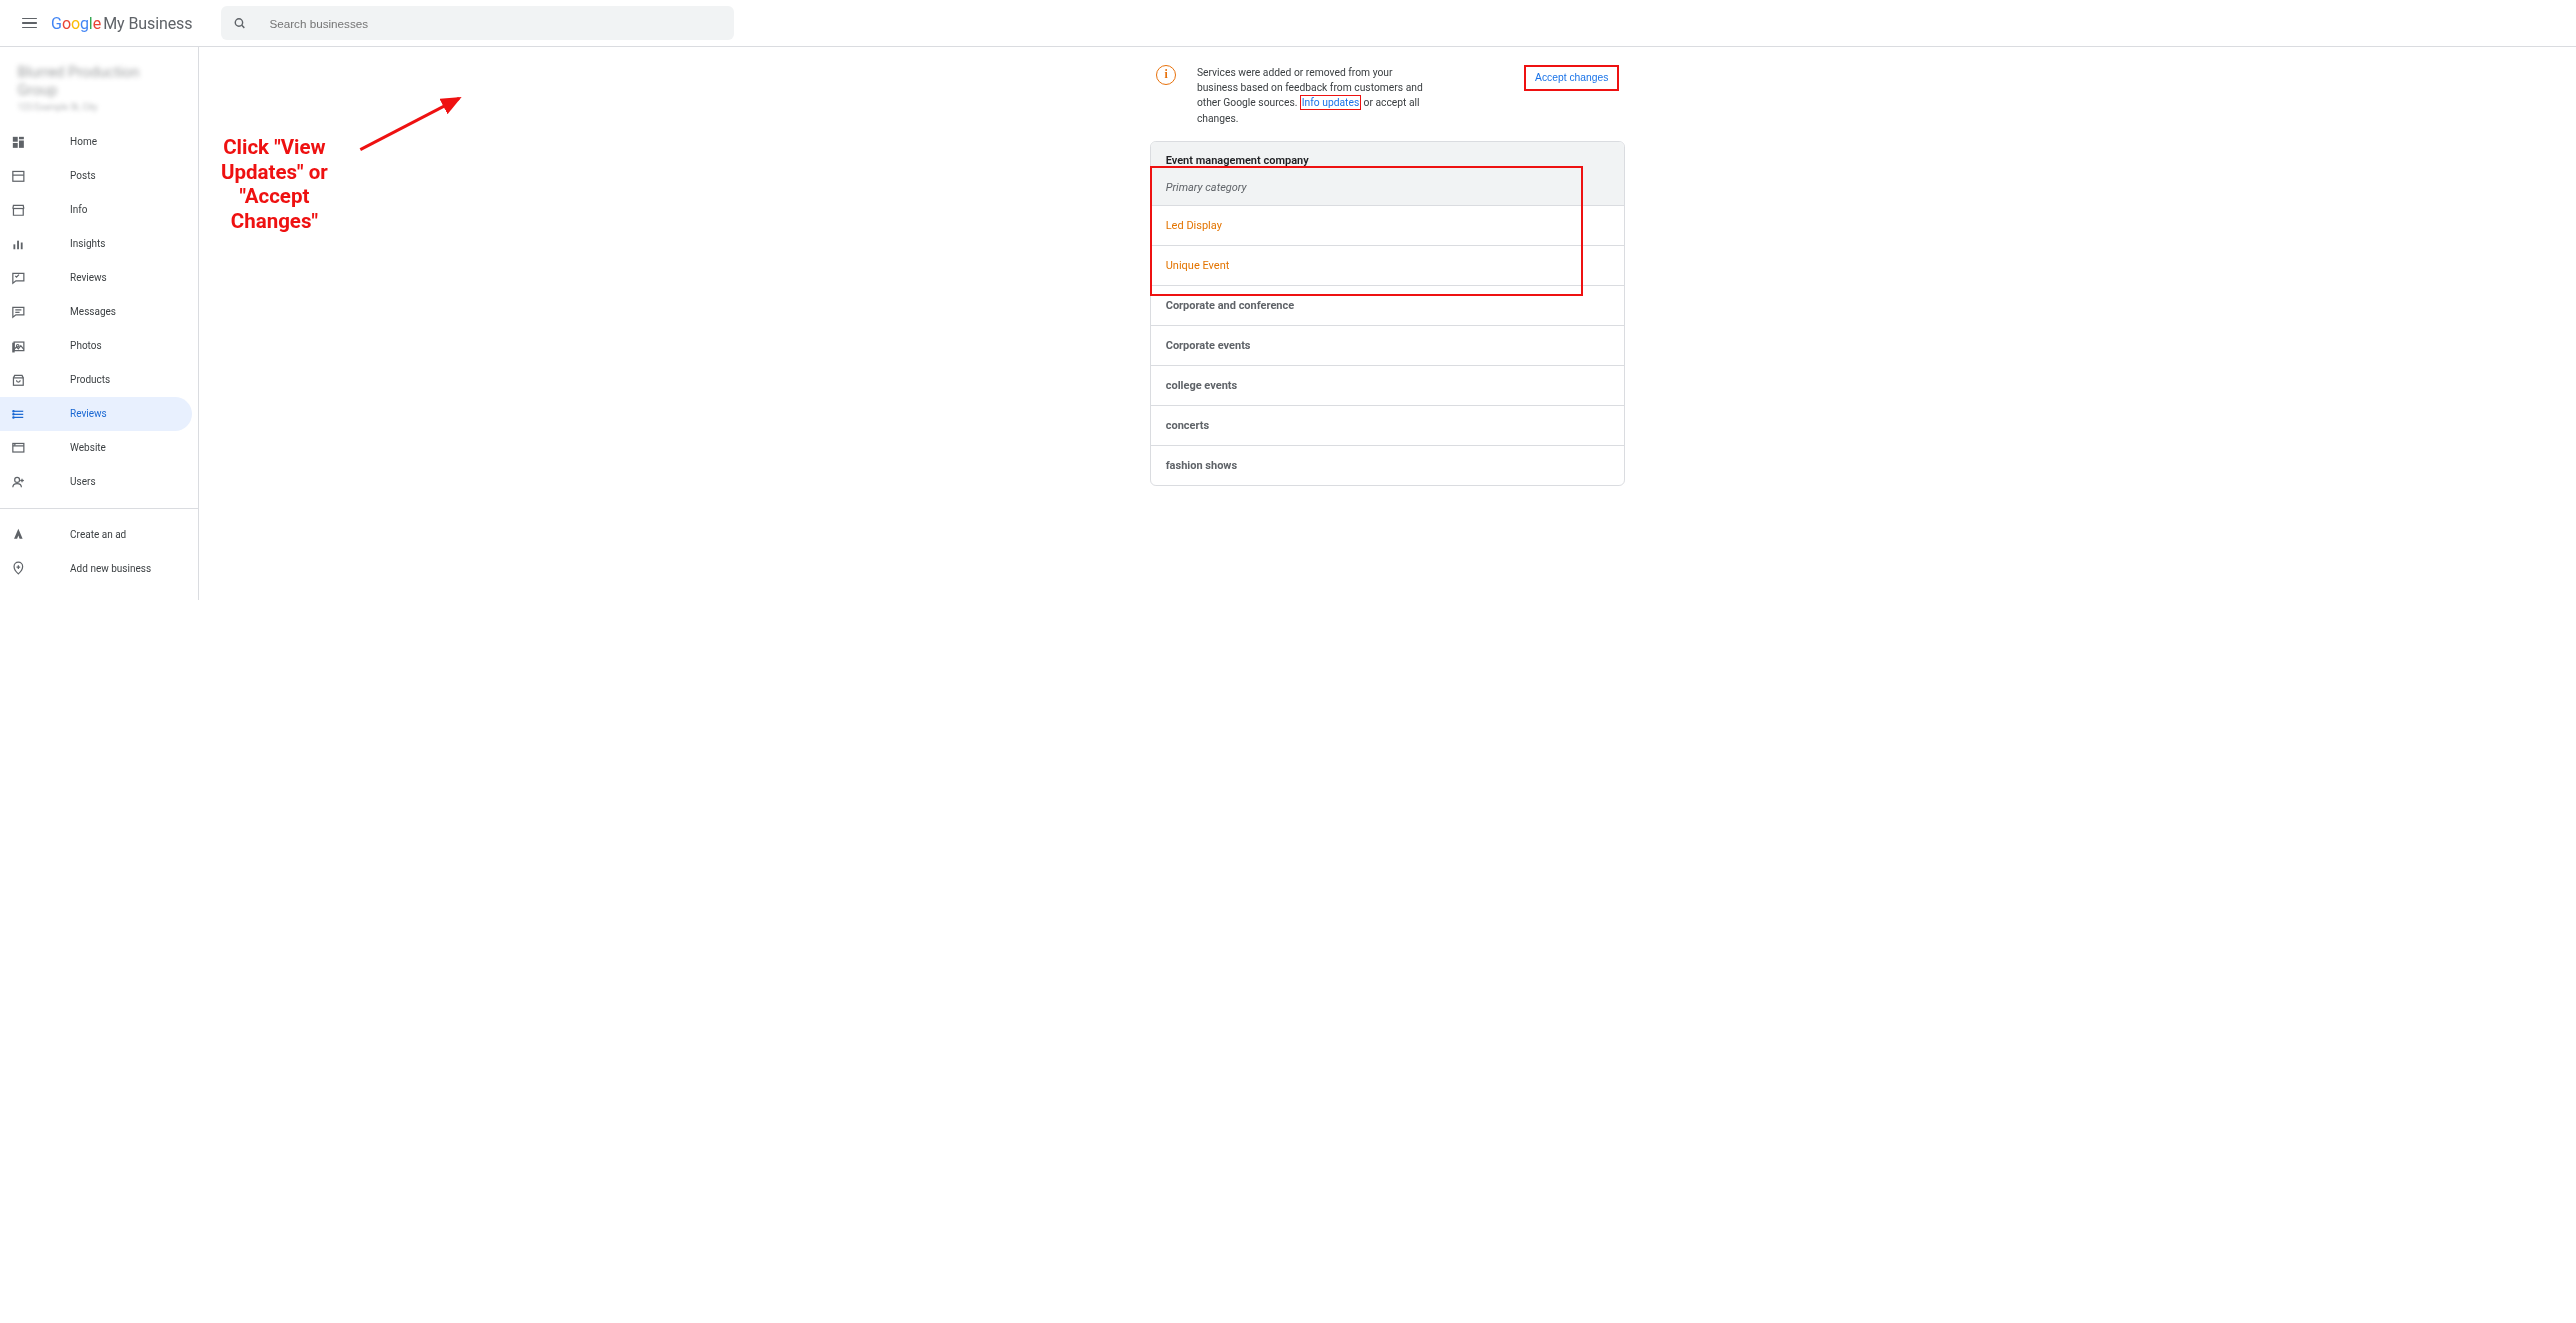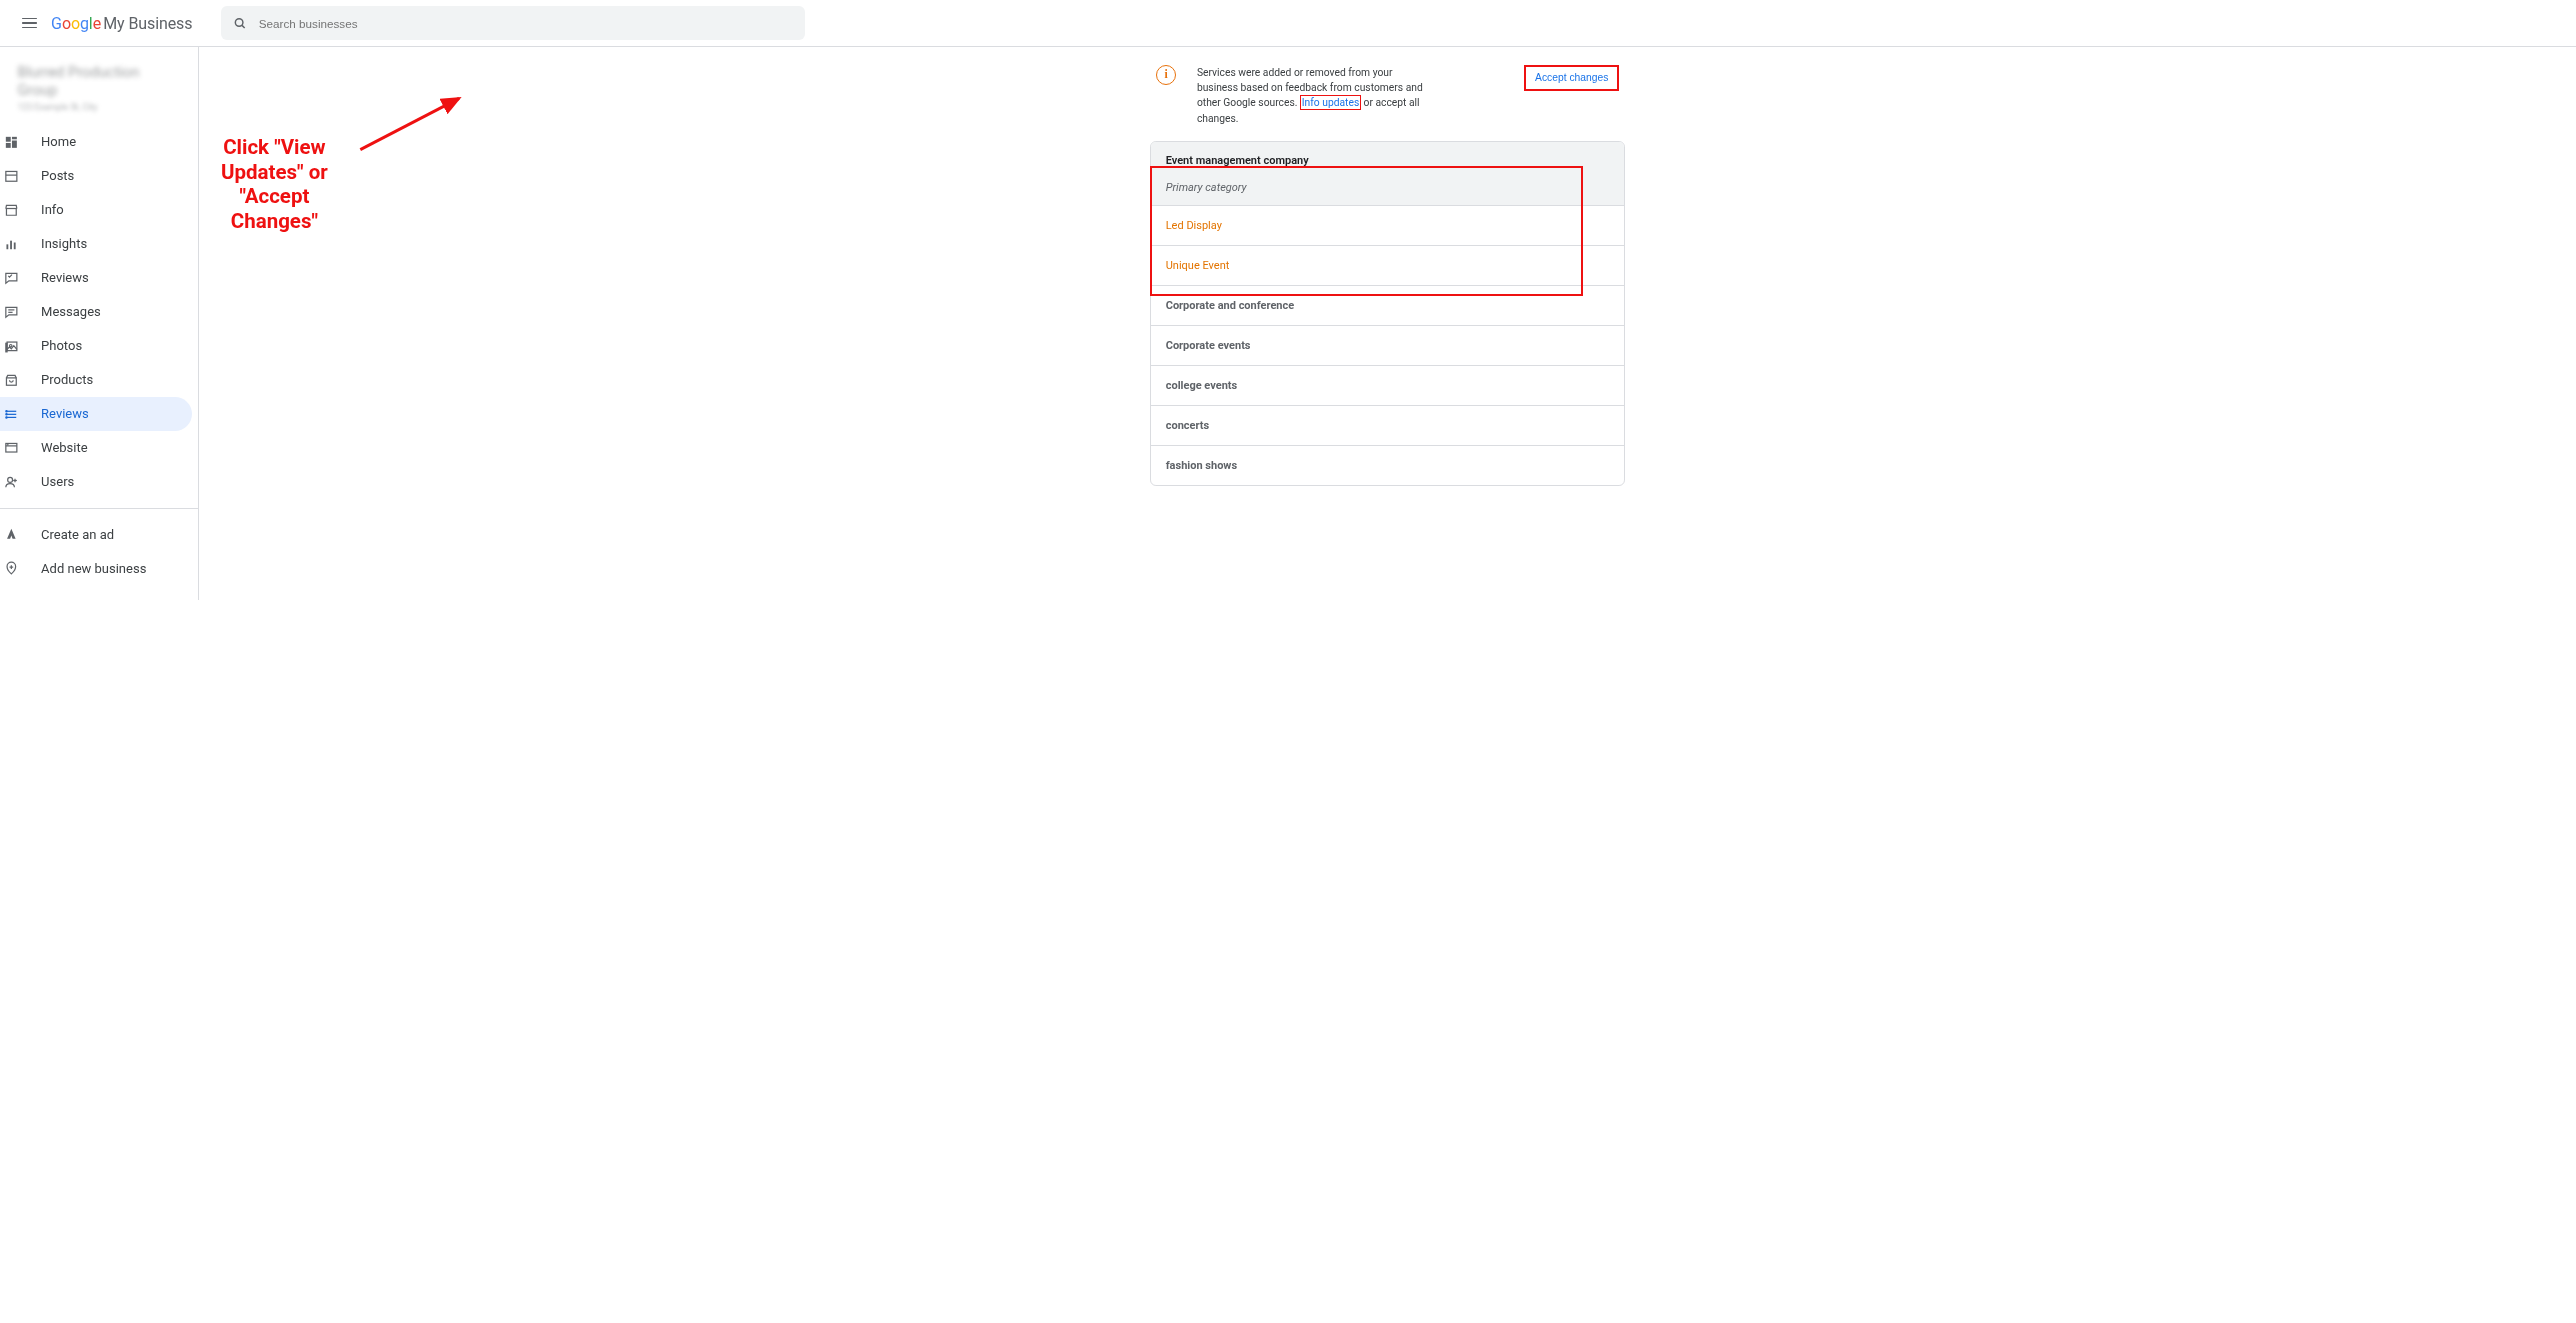--- a/index.html
+++ b/index.html
@@ -22,24 +22,25 @@
     .menu-icon span { display: block; height: 1.5px; background: #5f6368; border-radius: 0.7px;}
     .logo { display: flex; align-items: center; margin-left: 4.4px; font-size: 16px; letter-spacing: -0.1px;}
     .logo .g1{color:#4285F4;} .logo .g2{color:#EA4335;} .logo .g3{color:#FBBC05;}
     .logo .g4{color:#4285F4;} .logo .g5{color:#34A853;} .logo .g6{color:#EA4335;}
     .logo .mb { color:#5f6368; margin-left:2.2px; }
     .searchbox {
       margin-left: 29px;
       background: #f1f3f4;
       border-radius: 5.9px;
       height: 34px;
-      width: 584px;
+      width: 513px;
       display: flex;
       align-items: center;
       padding: 0 11.7px;
+      gap: 11px;
     }
     .searchbox svg { color: #5f6368; }
     .searchbox input {
       border: none; outline: none; background: transparent;
       font-size: 11.7px; margin-left: 11.7px; width: 100%; color: #5f6368;
     }
 
     
     .body { display: flex; }
     .sidebar {
@@ -47,26 +48,27 @@
       border-right: 0.7px solid #dadce0;
       padding-top: 8.8px;
       padding-bottom: 14.7px;
     }
     .biz-header { padding: 7.3px 17.6px 13px 17.6px; }
     .biz-name { font-size: 14.7px; color: #3c4043; filter: blur(2.9px); opacity:0.5;}
     .biz-sub { font-size: 8.8px; color:#5f6368; filter: blur(2.2px); opacity:0.5; margin-top:2.9px;}
     .nav-item {
       height: 34px;
       display: flex; align-items: center;
-      padding-left: 3px;
+      padding-left: 10px;
       border-radius: 0 17.6px 17.6px 0;
       margin-right: 5.9px;
       cursor: pointer;
       color: #3c4043;
-      font-size: 13px;
+      font-size: 10px;
+      gap: 22px;
     }
     .nav-item.active { background: #e8f0fe; color: #1967d2; }
     .nav-item .icon { width: 17.6px; height: 17.6px; margin-right: 20.5px; display:flex; align-items:center; justify-content:center; color:#5f6368;}
     .nav-item.active .icon { color: #1967d2; }
     .nav-divider { height:0.7px; background:#dadce0; margin: 8.8px 0; }
 
     
     .main { flex:1; padding: 17.6px 29px; position: relative; }
     .notice {
       width: 475px;

